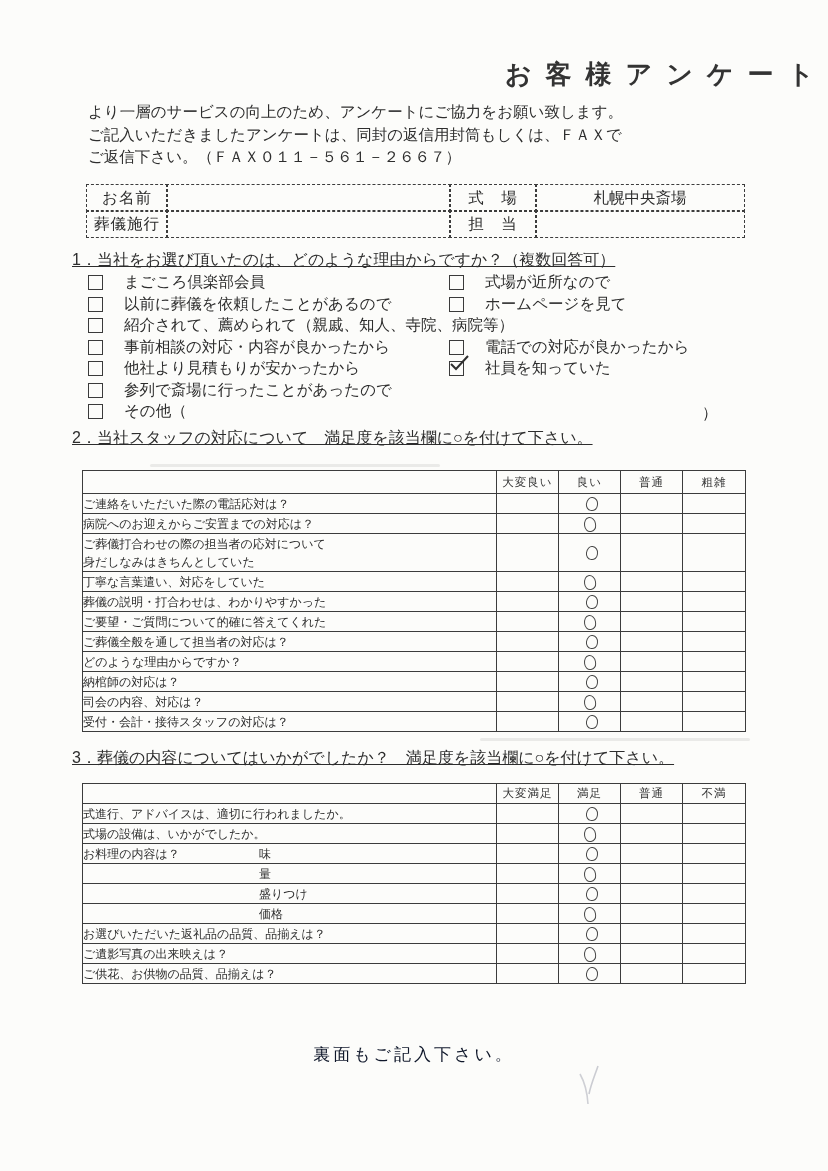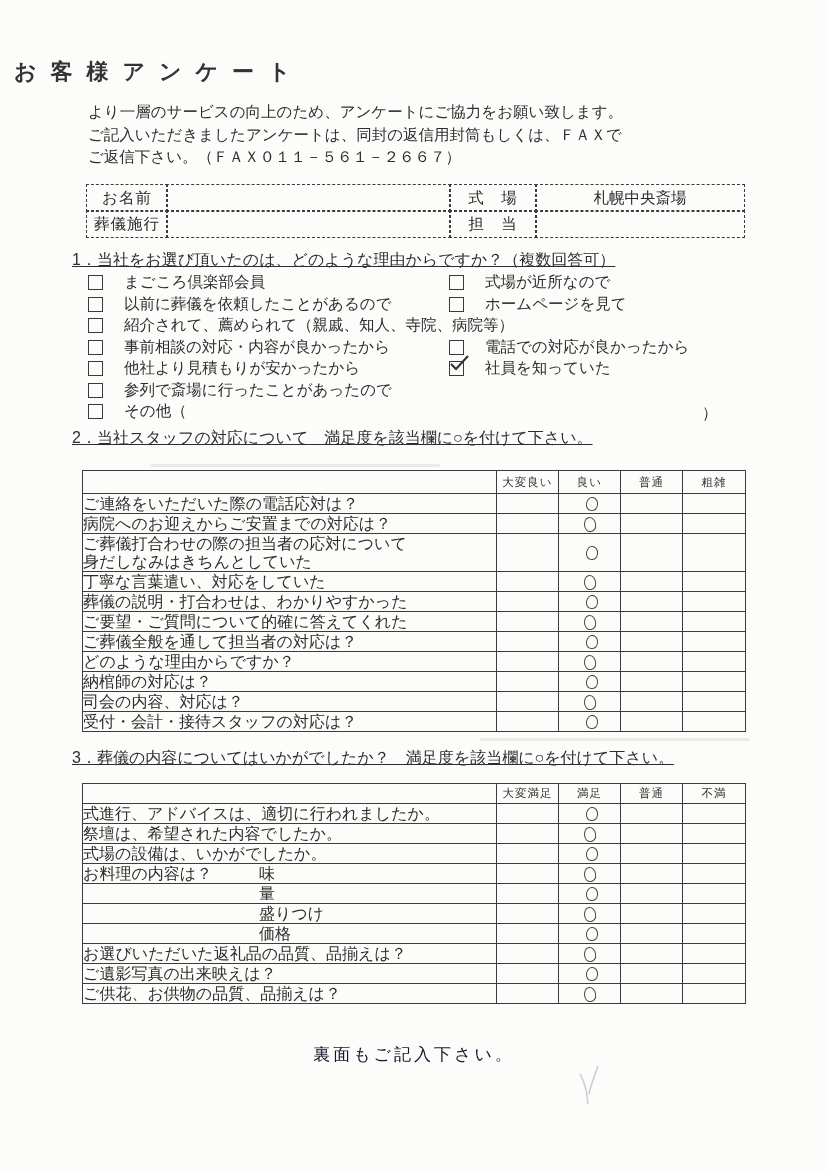--- a/index.html
+++ b/index.html
@@ -1,21 +1,21 @@
 <!DOCTYPE html>
 <html><head>
 <meta charset="utf-8">
 <style>
   html,body{margin:0;padding:0;background:#e8e8e6;}
   .page{position:relative;width:828px;height:1171px;margin:0 auto;background:#fcfcfa;
         font-family:"Liberation Sans","DejaVu Sans",sans-serif;color:#2b2b2b;overflow:hidden;}
 
   
-  .doc-title{position:absolute;top:57px;left:0;width:100%;text-align:left;
-             font-size:22px;font-weight:bold;letter-spacing:14px;text-indent:14px;color:#333;}
+  .doc-title{position:absolute;top:57px;left:0;width:100%;text-align:right;
+             font-size:26px;font-weight:bold;letter-spacing:14px;text-indent:14px;color:#333;}
   .intro{position:absolute;left:88px;top:101px;font-size:15.5px;line-height:22.5px;color:#2e2e2e;}
 
   
   .info-table{position:absolute;left:87px;top:185px;display:grid;
               grid-template-columns:80px 283px 86px 208px;grid-auto-rows:26px;}
   .info-cell{border:1.6px dashed #3c3c3c;margin:-0.8px;display:flex;align-items:center;
              font-size:15.5px;box-sizing:border-box;}
   .info-cell.lab{justify-content:center;letter-spacing:1px;}
   .info-cell.val{justify-content:center;}
 
@@ -35,21 +35,21 @@
   .rating-table{position:absolute;left:82px;border-collapse:collapse;table-layout:fixed;
                 width:663px;}
   .rating-table td,.rating-table th{border:1px solid #3c3c3c;padding:0;box-sizing:border-box;
                 font-weight:normal;}
   .rating-table{border:1.6px solid #3a3a3a;}
   .rating-table tr{height:20px;}
   .rating-table tr.twoline{height:38px;}
   .rating-table tr.hdr{height:23px;}
   .rating-table tr.hdr.short{height:20px;margin-left:13px;}
   .hdr th{font-size:11.5px;text-align:center;color:#333;letter-spacing:1px;}
-  .qcell{font-size:16px;padding-left:13px;color:#2d2d2d;white-space:pre-line;
+  .qcell{font-size:12px;padding-left:13px;color:#2d2d2d;white-space:pre-line;
          line-height:18px;position:relative;}
   .qcell.indent{padding-left:176px;}
   .food-item{position:absolute;left:176px;top:50%;transform:translateY(-50%);}
   tr.dashed td{border-bottom:1px dashed #3c3c3c;}
   .rate-cell{position:relative;}
   .rate-cell.circled::after{content:"";position:absolute;left:50%;top:50%;width:10px;height:13px;
          margin:-7px 0 0 -6px;border:1.5px solid #474747;
          border-radius:48% 56% 52% 50% / 58% 52% 44% 50%;transform:rotate(-7deg);}
   tr:nth-child(even) .rate-cell.circled::after{transform:rotate(8deg);margin-left:-4px;height:12px;}
 
@@ -246,27 +246,20 @@
       <th>普通</th>
       <th>不満</th>
     </tr>
     <tr class="dashed">
       <td class="qcell">式進行、アドバイスは、適切に行われましたか。</td>
       <td class="rate-cell"></td>
           <td class="rate-cell circled"></td>
           <td class="rate-cell"></td>
           <td class="rate-cell"></td>
     </tr>
-    <tr class="dashed">
-      <td class="qcell">祭壇は、希望された内容でしたか。</td>
-      <td class="rate-cell"></td>
-          <td class="rate-cell circled"></td>
-          <td class="rate-cell"></td>
-          <td class="rate-cell"></td>
-    </tr>
     <tr>
       <td class="qcell">式場の設備は、いかがでしたか。</td>
       <td class="rate-cell"></td>
           <td class="rate-cell circled"></td>
           <td class="rate-cell"></td>
           <td class="rate-cell"></td>
     </tr>
     <tr class="dashed">
       <td class="qcell"><span>お料理の内容は？</span><span class="food-item">味</span></td>
       <td class="rate-cell"></td>

